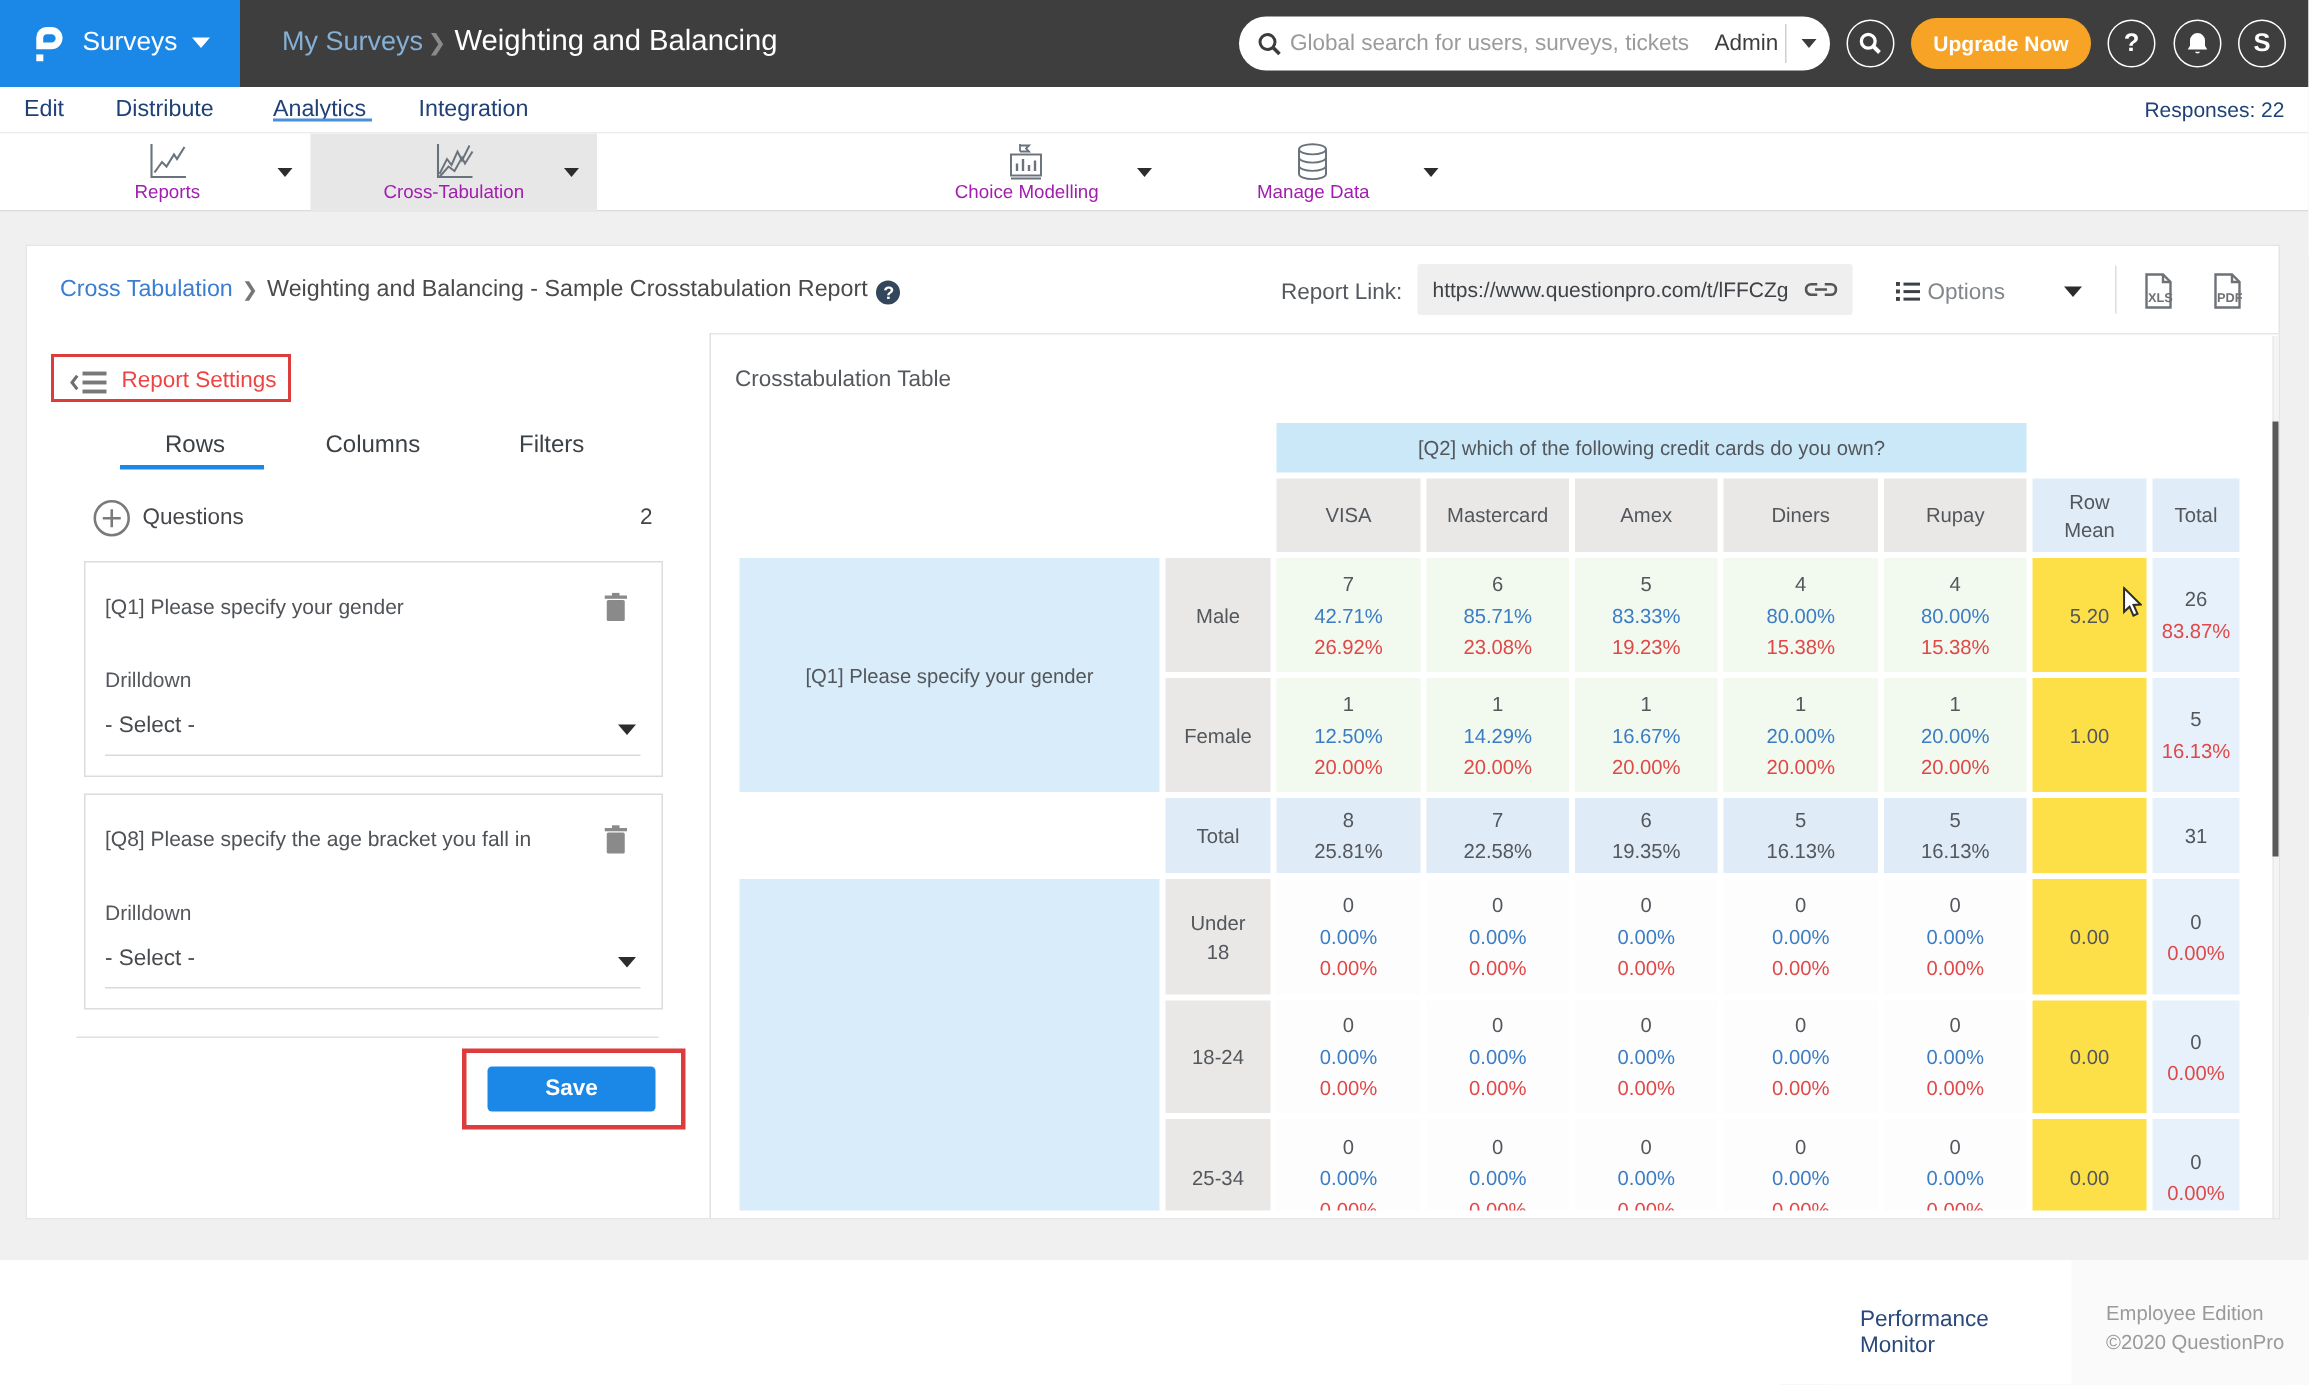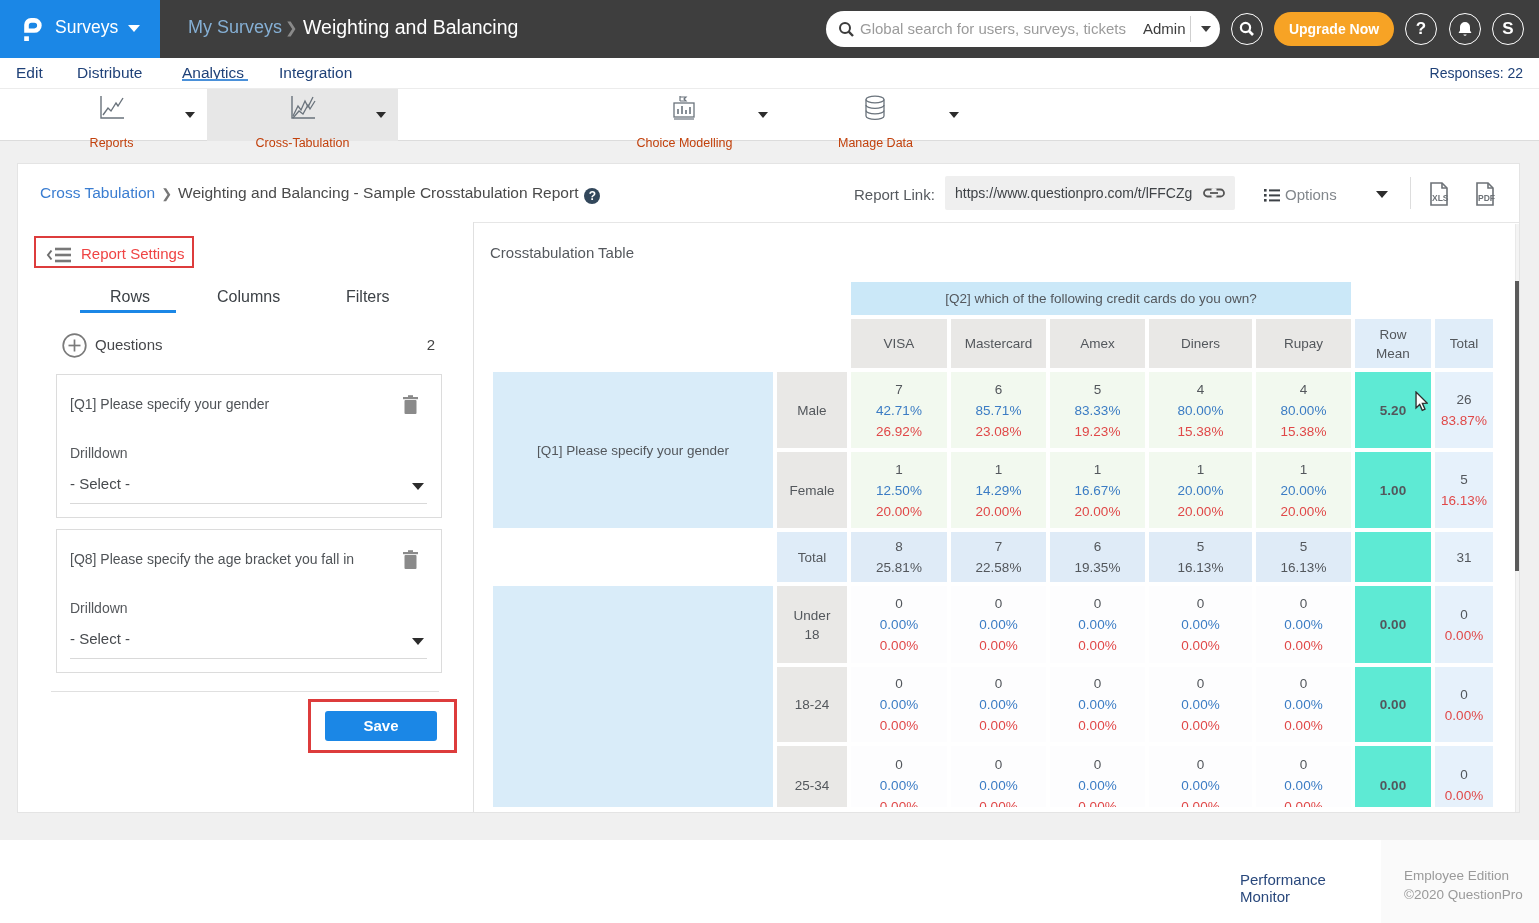--- a/index.html
+++ b/index.html
@@ -29,21 +29,21 @@
 #nav { position:absolute; left:0; top:58px; width:1539px; height:31px; background:#fff; border-bottom:1px solid #ececec; }
 #nav .lnk { position:absolute; top:6px; font-size:15.5px; color:#1f4178; }
 #nav .under { position:absolute; left:182px; top:21px; width:66px; height:2px; background:#4a90d9; }
 #resp { position:absolute; right:16px; top:7px; font-size:14px; color:#1f4178; }
 
 
 #tbar { position:absolute; left:0; top:89px; width:1539px; height:52px; background:#fff; border-bottom:1px solid #dcdcdc; }
 .tab { position:absolute; top:0; width:191px; height:52px; }
 .tab.active { background:#e7e7e7; }
 .tab .ic { position:absolute; left:50%; margin-left:-14px; top:6px; }
-.tab .lbl { position:absolute; width:100%; top:47px; text-align:center; font-size:12.5px; color:#c2410c; }
+.tab .lbl { position:absolute; width:100%; top:32px; text-align:center; font-size:12.5px; color:#a21caf; }
 .tab .dd { position:absolute; right:12px; top:23px; width:0; height:0; border-left:5px solid transparent; border-right:5px solid transparent; border-top:6px solid #2c2c2c; }
 
 
 #panel { position:absolute; left:17px; top:163px; width:1503px; height:650px; background:#fff; border:1px solid #e4e4e4; overflow:hidden; }
 #ptopline { position:absolute; left:455px; top:58px; width:1046px; height:1px; background:#e6e6e6; }
 #vdiv { position:absolute; left:455px; top:58px; width:1px; height:590px; background:#e0e0e0; }
 #crumb { position:absolute; left:22px; top:20px; font-size:15.5px; color:#4a4a4a; }
 #crumb a { color:#3a7dd1; text-decoration:none; }
 #crumb .gt { color:#777; font-size:13px; padding:0 6px; }
 #qhelp { display:inline-block; width:16px; height:16px; border-radius:50%; background:#32475b; color:#fff; font-size:12px; font-weight:bold; text-align:center; line-height:16px; vertical-align:-2px; margin-left:6px; }
@@ -83,21 +83,21 @@
 table.xt td { text-align:center; vertical-align:middle; font-size:13.5px; color:#53575c; padding:0; overflow:hidden; }
 td.q2h { background:#cbe8f8; font-size:14px; color:#4b4f54; }
 td.ch { background:#e9e8e6; font-size:14px; color:#55595e; }
 td.bh { background:#e0edf9; font-size:14px; color:#55595e; line-height:19px; }
 td.grp { background:#d9ecf9; font-size:14px; color:#54585c; }
 td.lab { background:#e9e8e6; font-size:14px; }
 td.labt { background:#dfecf8; font-size:14px; }
 td.g { background:#f2f9ef; }
 td.w { background:#fdfdfe; }
 td.t { background:#dfebf7; }
-td.rm { background:#5eead4;font-weight:bold; }
+td.rm { background:#fde047; }
 td.tc { background:#e6f1fb; }
 .l { line-height:21px; }
 .pb { color:#3b7cc4; }
 .pr { color:#e04848; }
 
 
 #foot { position:absolute; left:0; top:840px; width:1539px; height:83px; background:#fff; }
 #perf { position:absolute; left:1240px; top:871px; font-size:15px; color:#29487c; }
 #edition { position:absolute; left:1381px; top:840px; width:158px; height:83px; background:#fafafa; font-size:13.5px; color:#9a9a9a; line-height:19px; padding:26px 0 0 23px; }
 

